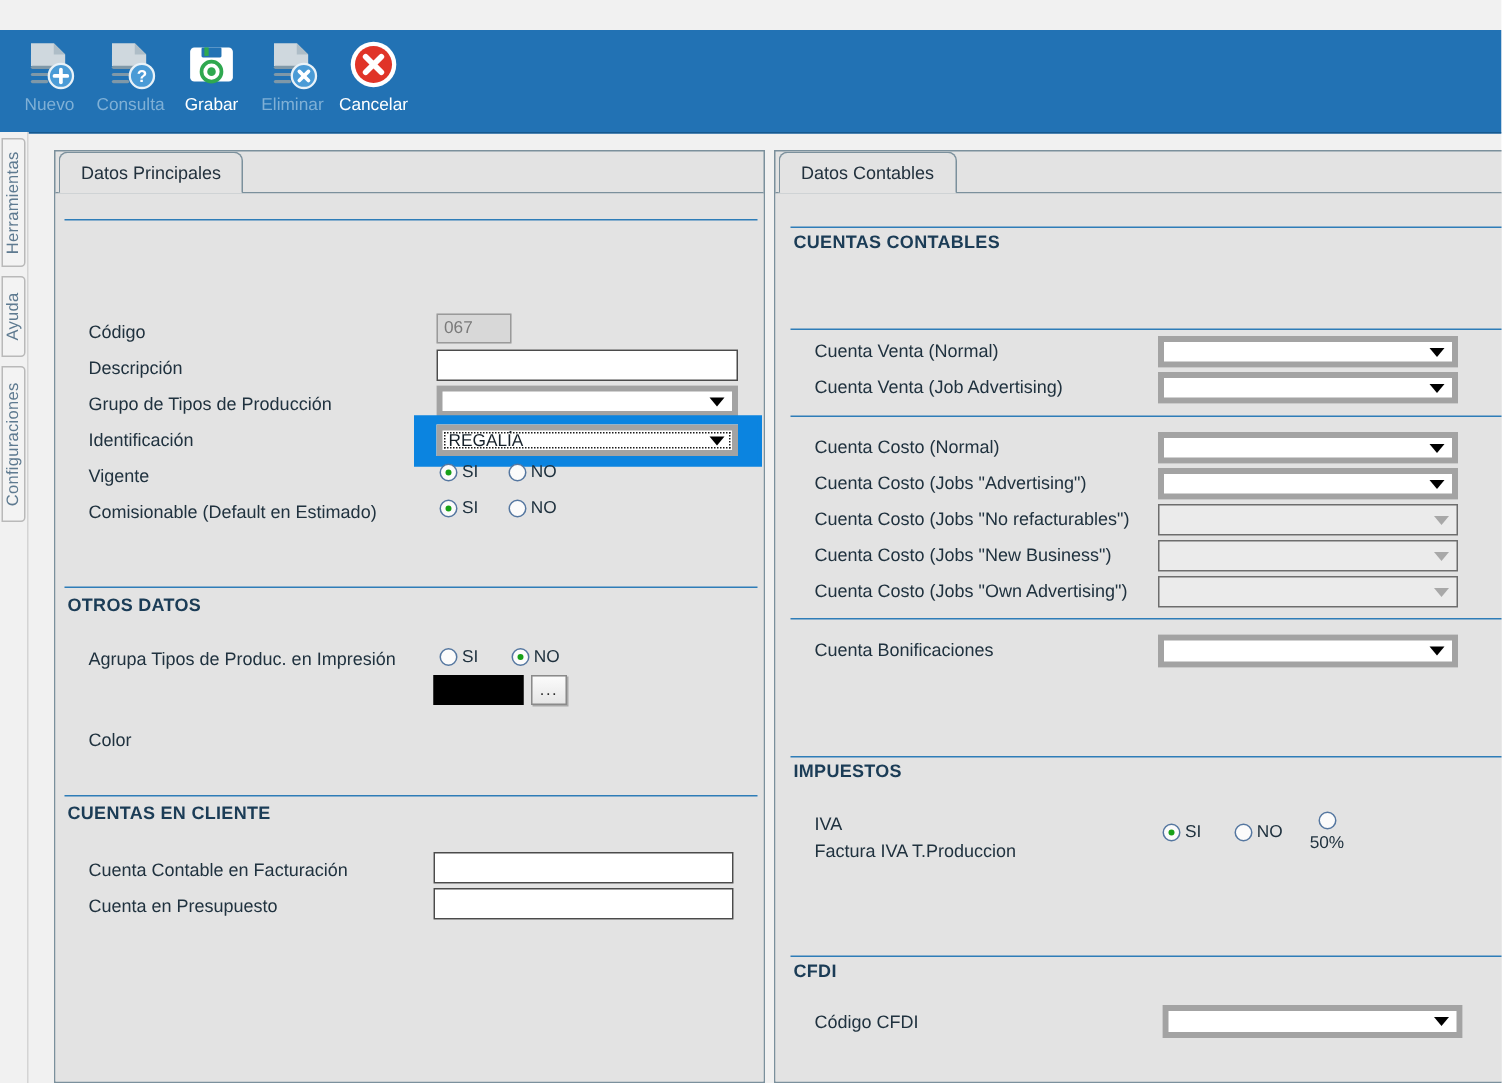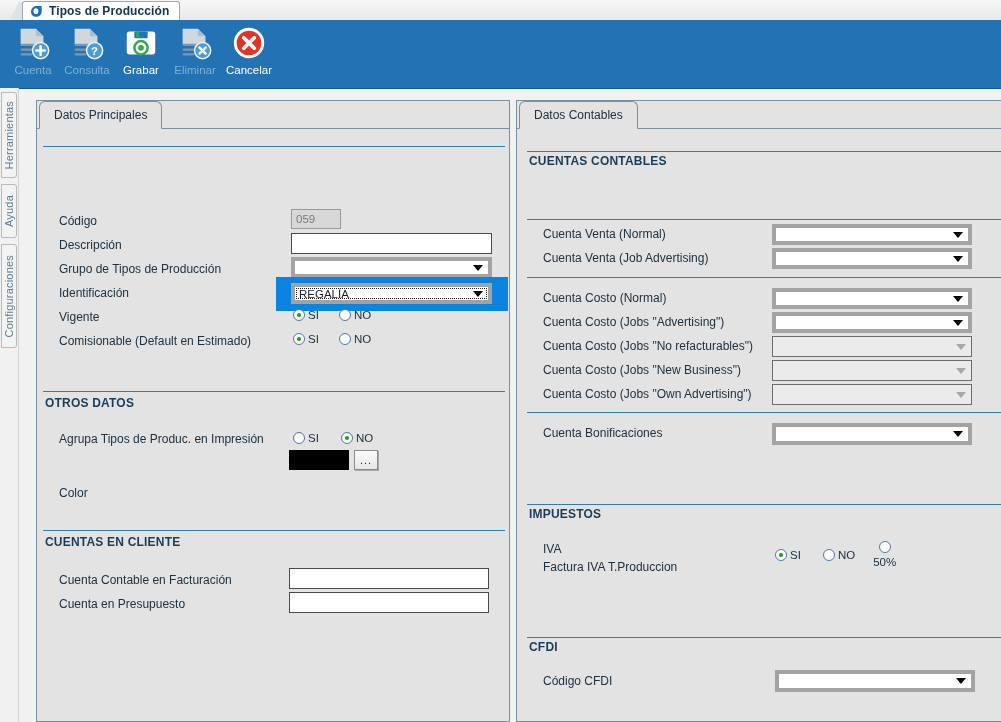--- a/index.html
+++ b/index.html
@@ -301,50 +301,40 @@
     color: #2a2a2a;
     letter-spacing: 1px;
     cursor: default;
   }
 </style>
 </head>
 <body>
 
 <div id="app">
 
-  <div class="tabstrip">
-    <div class="wintab-slant"></div>
-    <div class="wintab">
-      <svg class="tab-glyph" viewBox="0 0 16 16">
-        <path d="M1.2 8.2 C1.2 4.2 4.3 1.2 8.2 1.2 L14.4 1.2 L14.4 7.6 C14.4 11.6 11.4 14.6 7.6 14.6 C4.1 14.6 1.2 11.8 1.2 8.2 Z" fill="#1d6fb5"></path>
-        <ellipse cx="7.3" cy="7.6" rx="3.0" ry="3.6" fill="#ffffff"></ellipse>
-      </svg>
-      <span class="wintab-label">Tipos de Producción</span>
-    </div>
-  </div>
 
   <div class="toolbar">
     <div class="tb-items">
 
       <div class="tb-btn disabled">
         <svg class="tb-ico" viewBox="0 0 40 40">
           <path d="M7 5 h16 l8 8 v8 h-24 z" fill="#cfd8de"></path>
           <path d="M23 5 l8 8 h-8 z" fill="#aebdc7"></path>
           <g stroke="#7f98a8" stroke-width="2.2" stroke-linecap="round">
             <line x1="8" y1="22" x2="24" y2="22"></line>
             <line x1="8" y1="27" x2="24" y2="27"></line>
             <line x1="8" y1="32" x2="18" y2="32"></line>
           </g>
           <circle cx="28" cy="28" r="8.5" fill="#4a9bd6" stroke="#e9f2f8" stroke-width="1.6"></circle>
           <g stroke="#ffffff" stroke-width="2.6" stroke-linecap="round">
             <line x1="28" y1="23.5" x2="28" y2="32.5"></line>
             <line x1="23.5" y1="28" x2="32.5" y2="28"></line>
           </g>
         </svg>
-        <span class="tb-lbl">Cuenta</span>
+        <span class="tb-lbl">Nuevo</span>
       </div>
 
       <div class="tb-btn disabled">
         <svg class="tb-ico" viewBox="0 0 40 40">
           <path d="M7 5 h16 l8 8 v8 h-24 z" fill="#cfd8de"></path>
           <path d="M23 5 l8 8 h-8 z" fill="#aebdc7"></path>
           <g stroke="#7f98a8" stroke-width="2.2" stroke-linecap="round">
             <line x1="8" y1="22" x2="24" y2="22"></line>
             <line x1="8" y1="27" x2="24" y2="27"></line>
             <line x1="8" y1="32" x2="18" y2="32"></line>
@@ -416,21 +406,21 @@
     <div class="pane-tabline"></div>
     <div class="pane-tab">
       <span class="pane-tab-label">Datos Principales</span>
     </div>
     <div class="pane-body">
 
       <div class="rule" style="left:6px; top:17px; width:462px;"></div>
 
       <div class="fld-label" style="left:22px; top:85px;">Código</div>
       <div class="textbox ro" style="left:254px; top:80px; width:50px; height:20px;">
-        <span class="val">059</span>
+        <span class="val">067</span>
       </div>
 
       <div class="fld-label" style="left:22px; top:109px;">Descripción</div>
       <div class="textbox" style="left:254px; top:104px; width:201px; height:21px;">
         <span class="val" style="color:#15202a;"></span>
       </div>
 
       <div class="fld-label" style="left:22px; top:133px;">Grupo de Tipos de Producción</div>
       <div class="combo" style="left:254px; top:128px; width:201px; height:21px;">
         <span class="ctext"></span>

